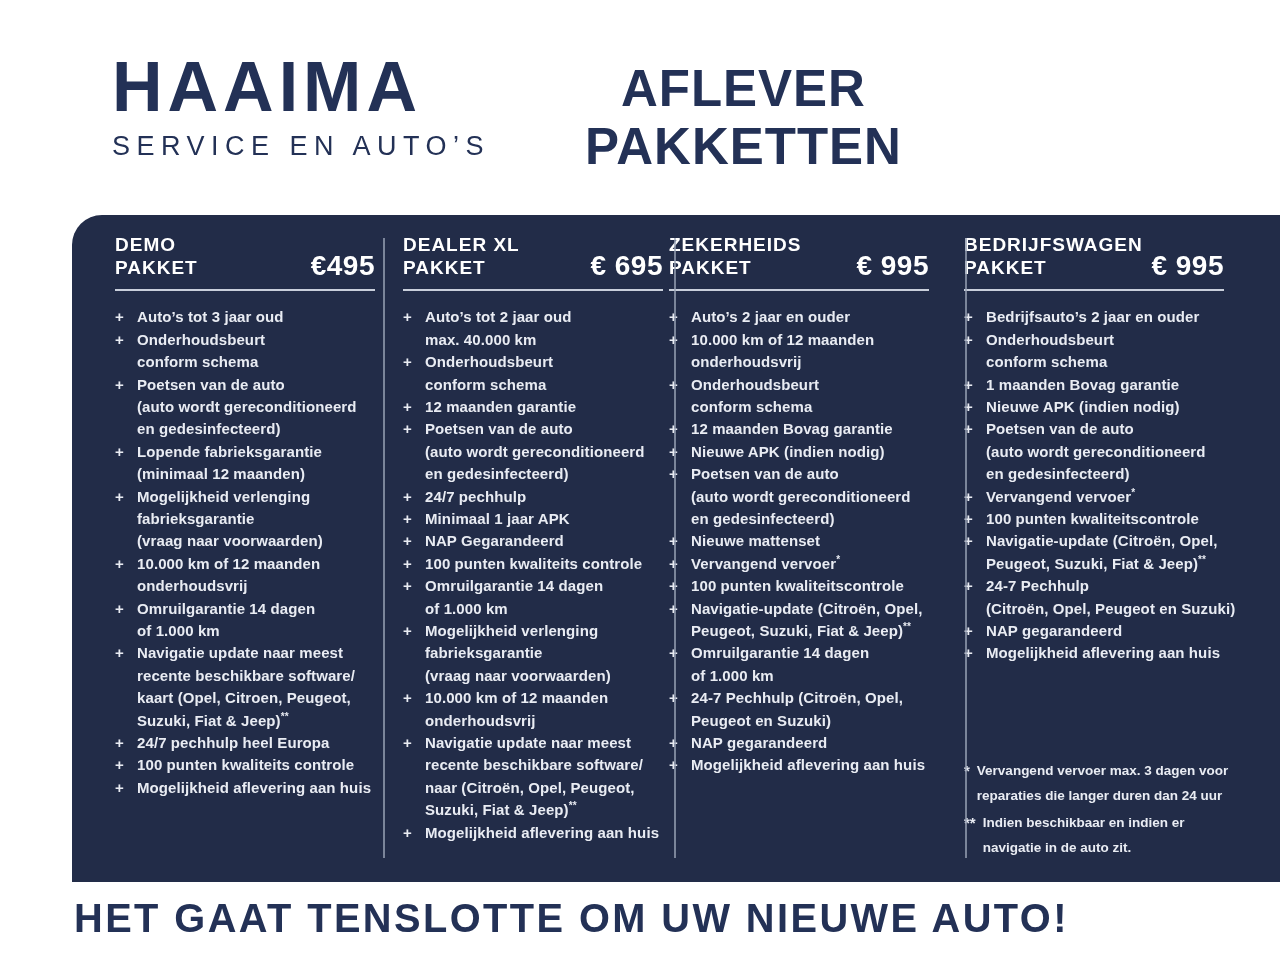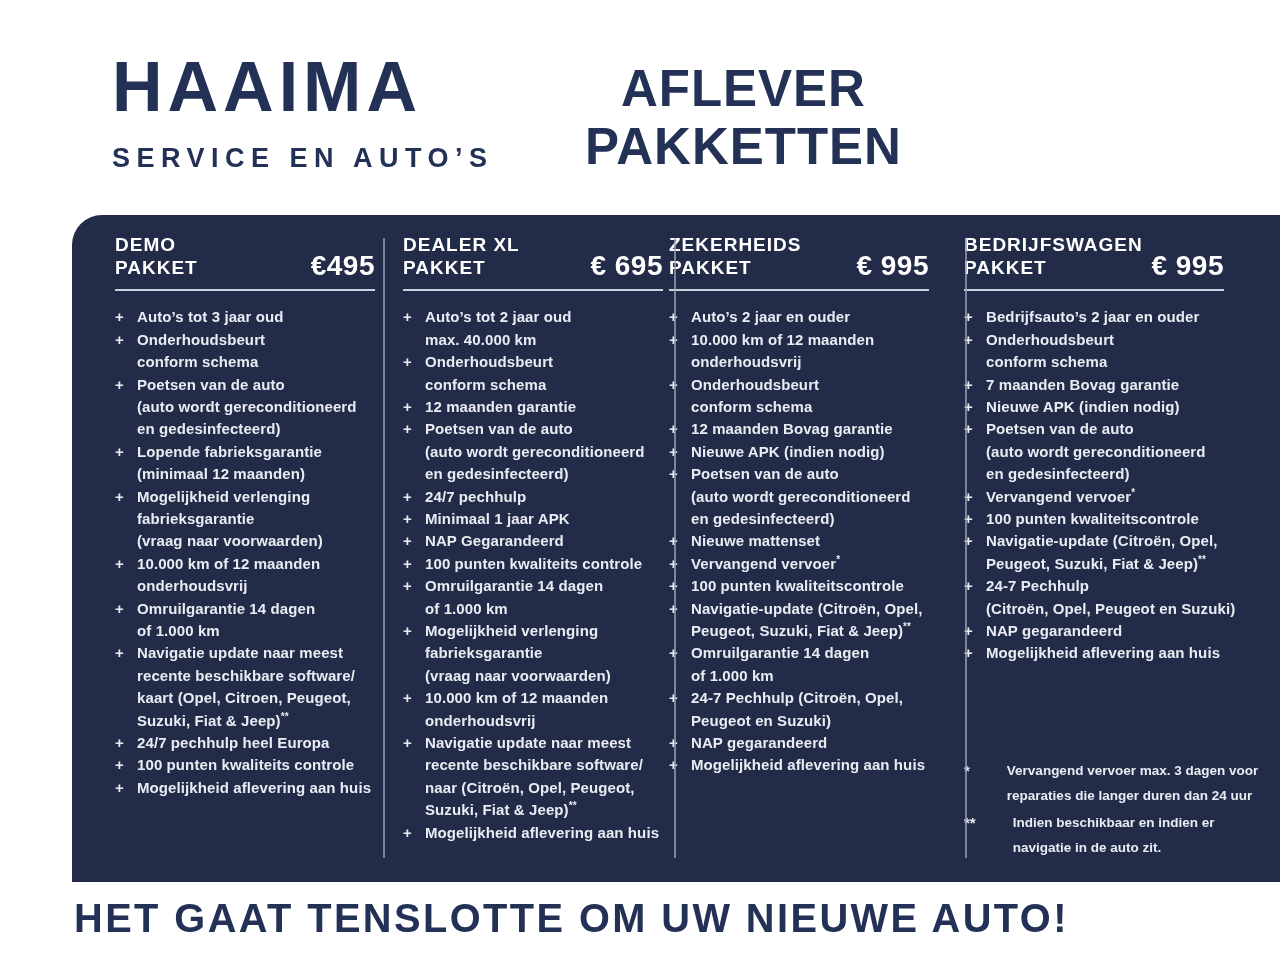--- a/index.html
+++ b/index.html
@@ -18,22 +18,22 @@
     overflow:hidden;
     color:var(--navy);
   }
   
   .brand{position:absolute;left:112px;top:52px;}
   .brand-name{
     font-size:70px;font-weight:800;letter-spacing:5px;
     line-height:1.0;color:var(--navy);
   }
   .brand-subtitle{
-    font-size:27px;font-weight:700;letter-spacing:6.5px;
-    margin-top:21px;color:var(--navy);
+    font-size:27px;font-weight:400;letter-spacing:6.5px;
+    margin-top:9px;color:var(--navy);
   }
   .page-title{
     position:absolute;left:585px;top:60px;
     font-size:51px;font-weight:800;line-height:1.13;
     letter-spacing:1px;color:var(--navy);text-align:center;
   }
   .page-title span{display:block;}
   
   .panel{
     position:absolute;left:72px;top:215px;width:1208px;height:667px;
@@ -75,21 +75,21 @@
   
   .footnotes{position:absolute;left:0;top:543px;width:275px;}
   .footnote{display:flex;margin-bottom:2px;}
   .footnote .fn-marker{
     flex:0 0 auto;margin-right:7px;font-weight:700;
     font-size:15px;line-height:25px;color:var(--list-text);
   }
   .fn-lines{flex:1;}
   .fn-line{
     font-size:13.5px;line-height:25px;font-weight:600;
-    color:var(--list-text);white-space:nowrap;margin-left:30px;
+    color:var(--list-text);white-space:nowrap;
   }
   
   .footer-tagline{
     position:absolute;left:74px;top:895px;
     font-size:41px;font-weight:800;letter-spacing:2.5px;
     color:var(--navy);transform:scaleX(.97);transform-origin:left;
     white-space:nowrap;
   }
 </style>
 </head>
@@ -421,21 +421,21 @@
         <li class="item">
           <span class="plus">+</span>
           <div class="item-lines">
             <div class="item-line">Onderhoudsbeurt</div>
             <div class="item-line">conform schema</div>
           </div>
         </li>
         <li class="item">
           <span class="plus">+</span>
           <div class="item-lines">
-            <div class="item-line">7 maanden Bovag garantie</div>
+            <div class="item-line">1 maanden Bovag garantie</div>
           </div>
         </li>
         <li class="item">
           <span class="plus">+</span>
           <div class="item-lines">
             <div class="item-line">Nieuwe APK (indien nodig)</div>
           </div>
         </li>
         <li class="item">
           <span class="plus">+</span>

